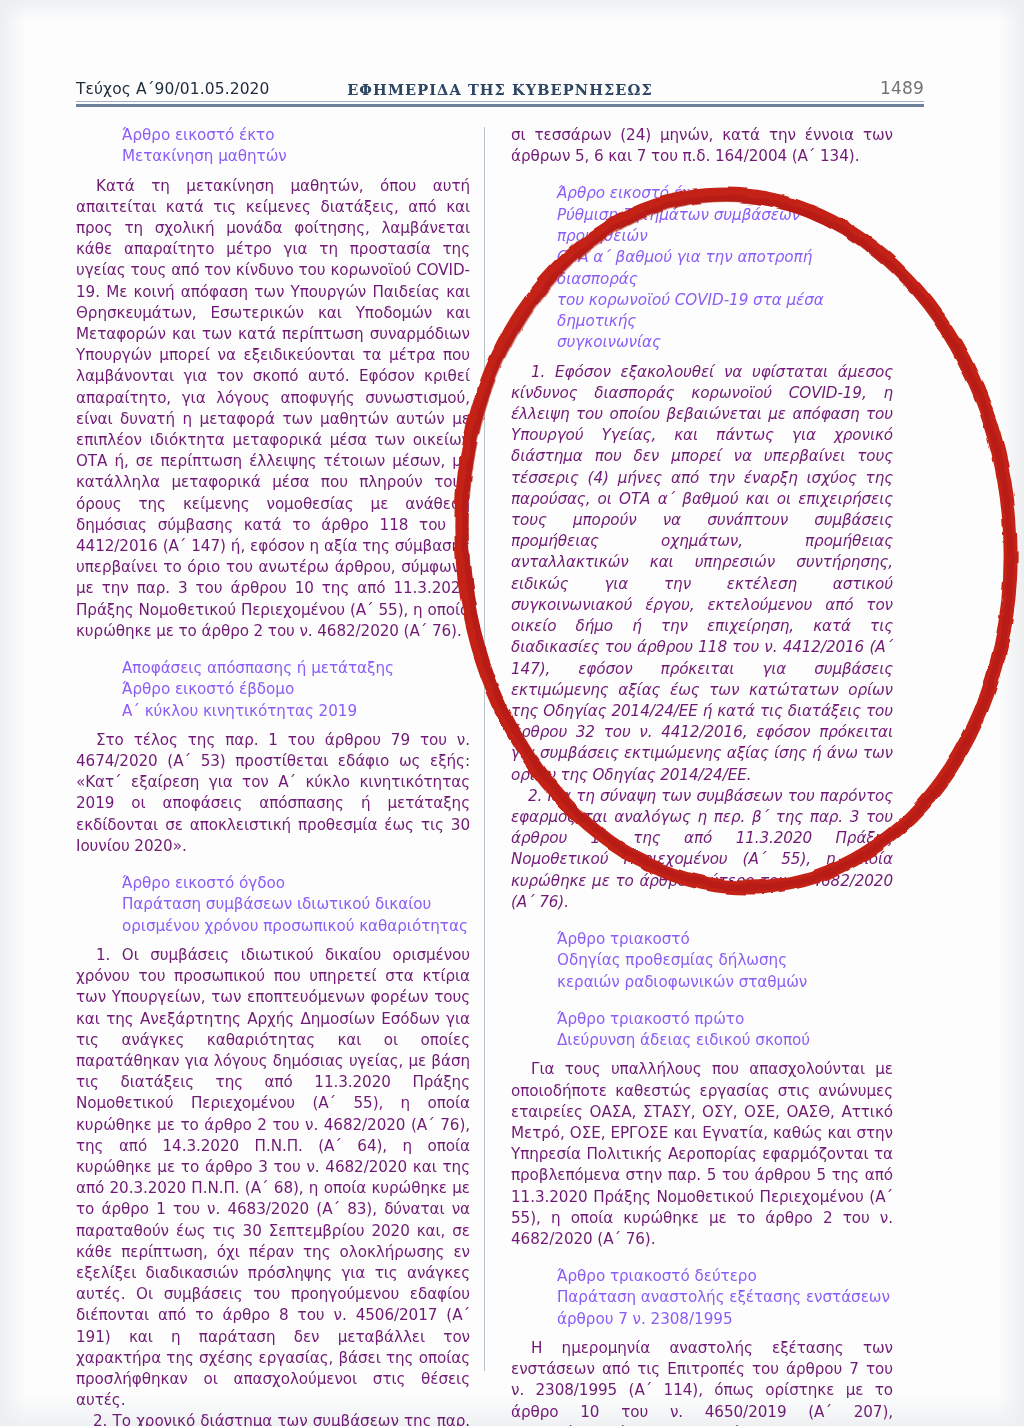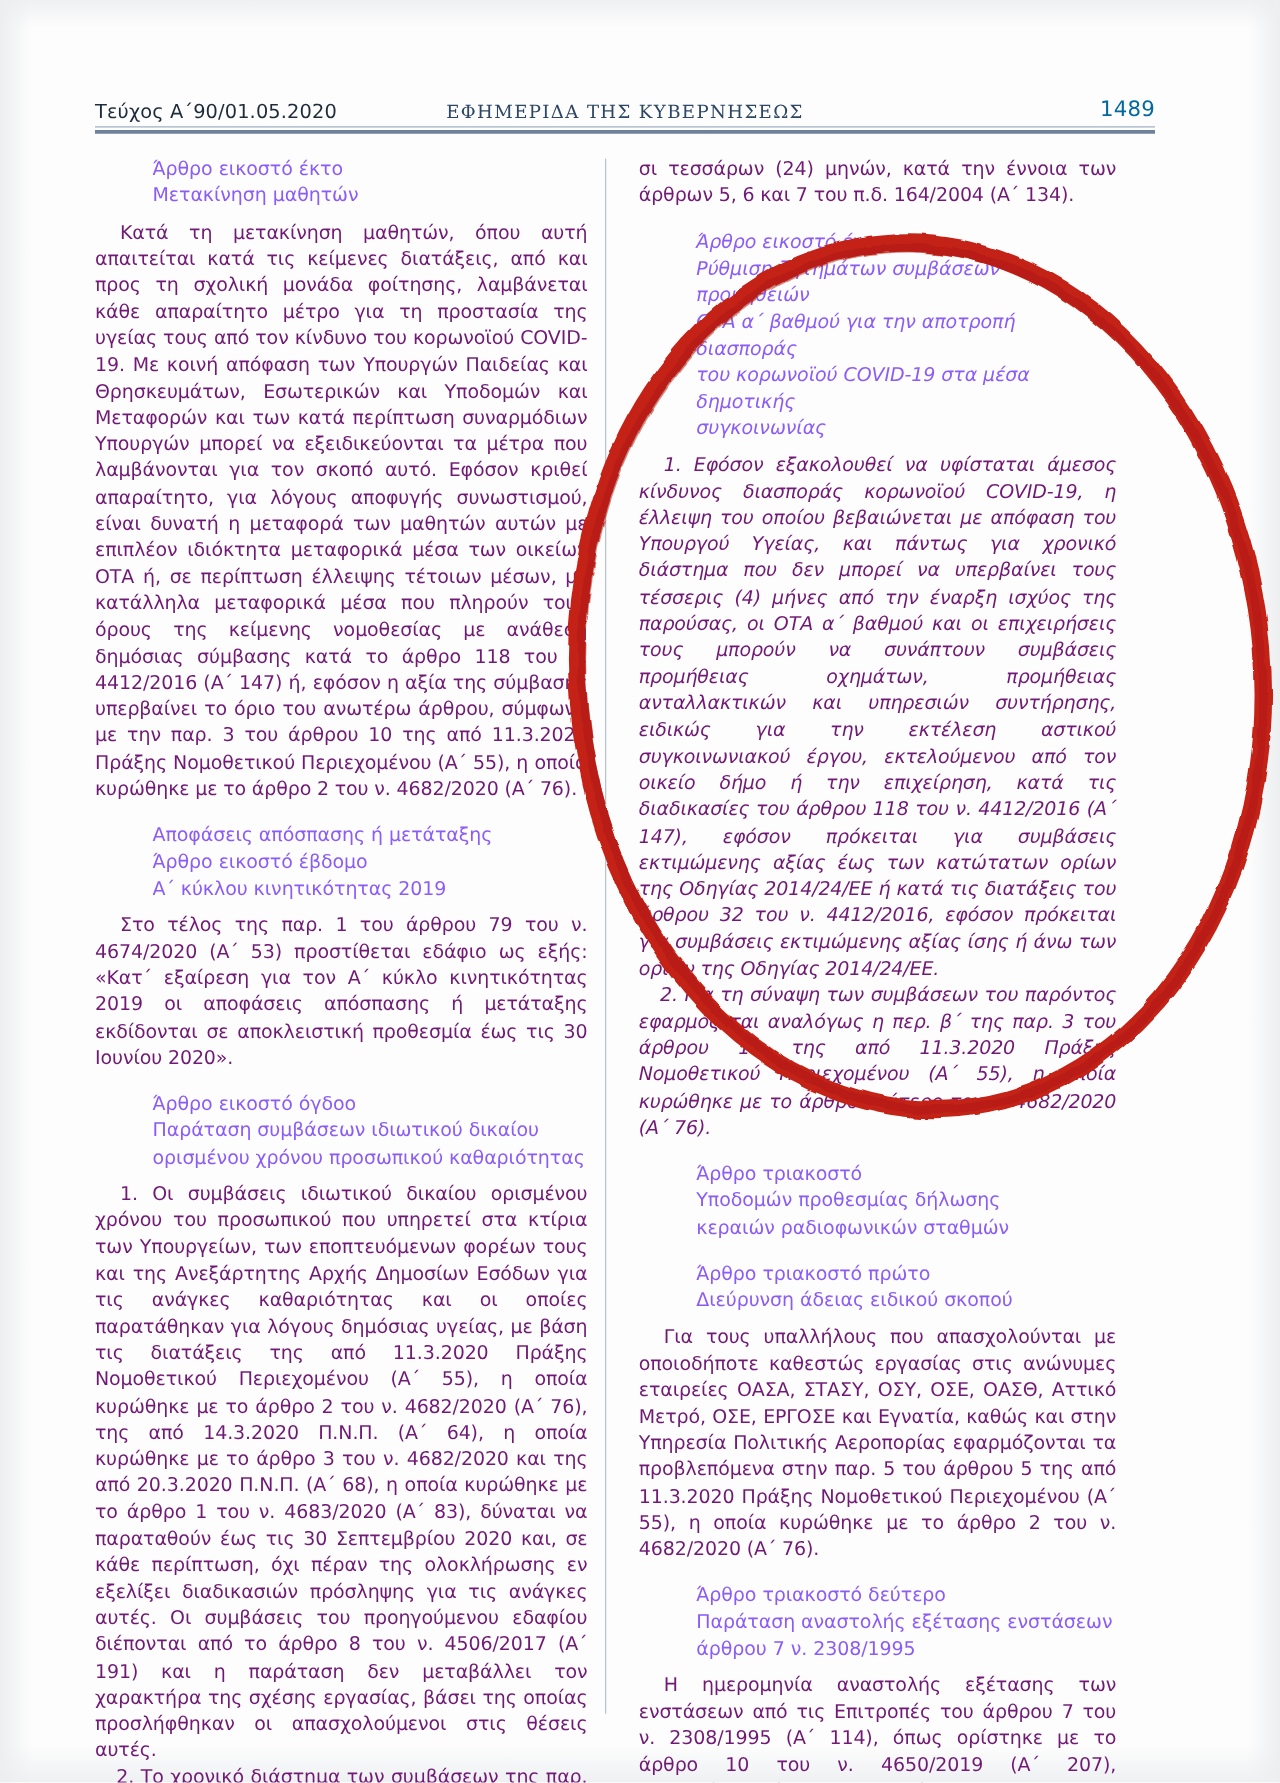--- a/index.html
+++ b/index.html
@@ -56,28 +56,28 @@
     letter-spacing: 0.1px;
     white-space: nowrap;
   }
   .runhead-center {
     position: absolute;
     left: 0;
     right: 0;
     text-align: center;
     font-family: "DejaVu Serif", "Liberation Serif", serif;
     font-size: 14.5px;
-    font-weight: 400;
+    font-weight: 700;
     color: #2c4663;
     letter-spacing: 1.1px;
     white-space: nowrap;
   }
   .runhead-right {
     font-size: 17px;
-    color: #0369a1;
+    color: #737373;
     letter-spacing: 0.2px;
   }
   .rule-thin {
     margin-top: 3px;
     height: 1px;
     background: #9fb0c2;
   }
   .rule-thick {
     margin-top: 2px;
     height: 3px;
@@ -211,21 +211,21 @@
         </div>
 
         <p class="para ital after-head">1. Εφόσον εξακολουθεί να υφίσταται άμεσος κίνδυνος διασποράς κορωνοϊού COVID-19, η έλλειψη του οποίου βεβαιώνεται με απόφαση του Υπουργού Υγείας, και πάντως για χρονικό διάστημα που δεν μπορεί να υπερβαίνει τους τέσσερις (4) μήνες από την έναρξη ισχύος της παρούσας, οι ΟΤΑ α΄ βαθμού και οι επιχειρήσεις τους μπορούν να συνάπτουν συμβάσεις προμήθειας οχημάτων, προμήθειας ανταλλακτικών και υπηρεσιών συντήρησης, ειδικώς για την εκτέλεση αστικού συγκοινωνιακού έργου, εκτελούμενου από τον οικείο δήμο ή την επιχείρηση, κατά τις διαδικασίες του άρθρου 118 του ν. 4412/2016 (Α΄ 147), εφόσον πρόκειται για συμβάσεις εκτιμώμενης αξίας έως των κατώτατων ορίων της Οδηγίας 2014/24/ΕΕ ή κατά τις διατάξεις του άρθρου 32 του ν. 4412/2016, εφόσον πρόκειται για συμβάσεις εκτιμώμενης αξίας ίσης ή άνω των ορίων της Οδηγίας 2014/24/ΕΕ.</p>
 
         <p class="para ital tight">2. Για τη σύναψη των συμβάσεων του παρόντος εφαρμόζεται αναλόγως η περ. β΄ της παρ. 3 του άρθρου 10 της από 11.3.2020 Πράξης Νομοθετικού Περιεχομένου (Α΄ 55), η οποία κυρώθηκε με το άρθρο δεύτερο του ν. 4682/2020 (Α΄ 76).</p>
 
         <div class="gap-md"></div>
 
         <div class="art-head">
           <div>Άρθρο τριακοστό</div>
-          <div>Υποδομών προθεσμίας δήλωσης</div>
+          <div>Οδηγίας προθεσμίας δήλωσης</div>
           <div>κεραιών ραδιοφωνικών σταθμών</div>
         </div>
 
 
         <div class="gap-md"></div>
 
         <div class="art-head">
           <div>Άρθρο τριακοστό πρώτο</div>
           <div>Διεύρυνση άδειας ειδικού σκοπού</div>
         </div>

